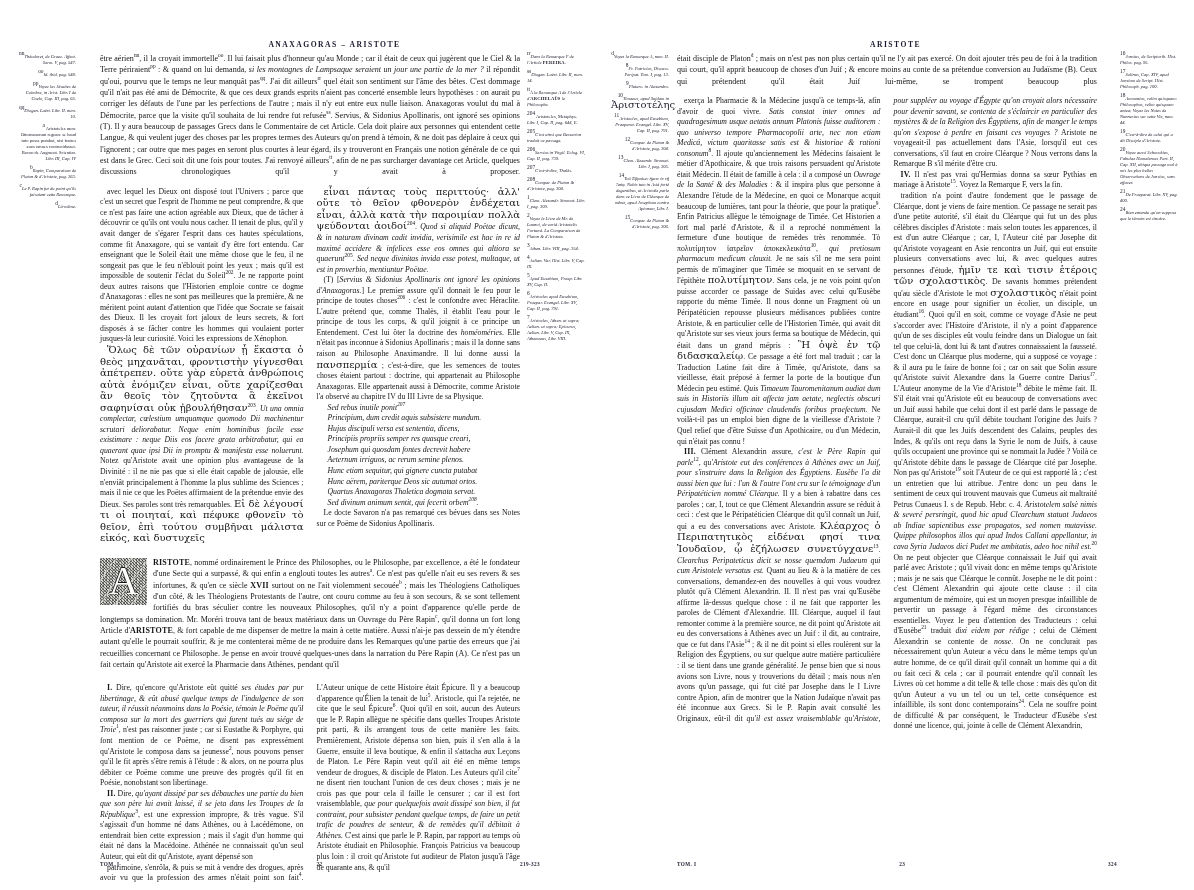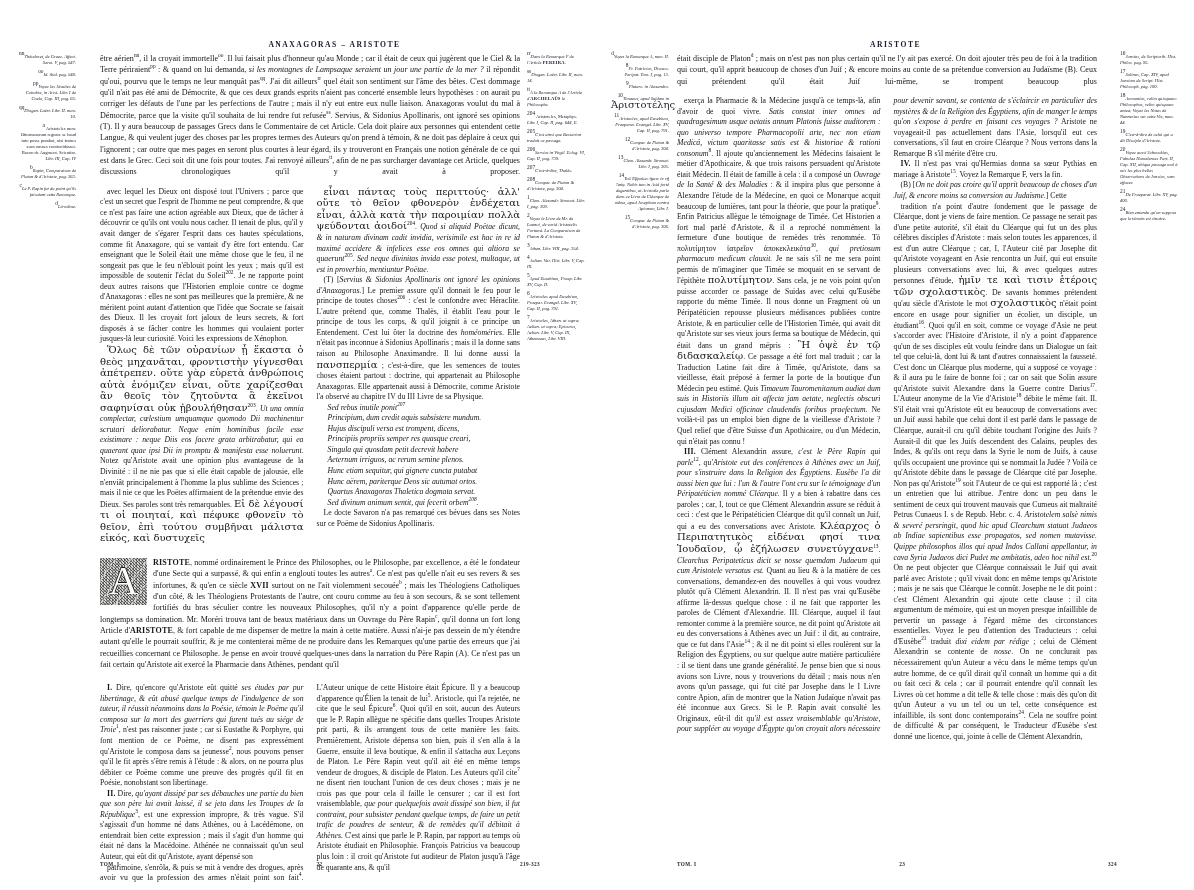--- a/index.html
+++ b/index.html
@@ -211,23 +211,23 @@
         <div>
             <p>avec lequel les Dieux ont disposé tout l'Univers ; parce que c'est un secret que l'esprit de l'homme ne peut comprendre, &amp; que ce n'est pas faire une action agréable aux Dieux, que de tâcher à découvrir ce qu'ils ont voulu nous cacher. Il tenait de plus, qu'il y avait danger de s'égarer l'esprit dans ces hautes spéculations, comme fit Anaxagore, qui se vantait d'y être fort entendu. Car enseignant que le Soleil était une même chose que le feu, il ne songeait pas que le feu n'éblouit point les yeux ; mais qu'il est impossible de soutenir l'éclat du Soleil<sup>202</sup>. Je ne rapporte point deux autres raisons que l'Historien emploie contre ce dogme d'Anaxagoras : elles ne sont pas meilleures que la première, &amp; ne méritent point autant d'attention que l'idée que Socrate se faisait des Dieux. Il les croyait fort jaloux de leurs secrets, &amp; fort disposés à se fâcher contre les hommes qui voulaient porter jusques-là leur curiosité. Voici les expressions de Xénophon.</p>
             <p><span class="gk">Ὅλως δὲ τῶν οὐρανίων ᾗ ἕκαστα ὁ θεὸς μηχανᾶται, φροντιστὴν γίγνεσθαι ἀπέτρεπεν. οὔτε γὰρ εὑρετὰ ἀνθρώποις αὐτὰ ἐνόμιζεν εἶναι, οὔτε χαρίζεσθαι ἂν θεοῖς τὸν ζητοῦντα ἃ ἐκεῖνοι σαφηνίσαι οὐκ ᾐβουλήθησαν</span><sup>203</sup>. <i>Ut una omnia complectar, cœlestium umquamque quomodo Dii machinentur scrutari deliorabatur. Neque enim hominibus facile esse existimare : neque Diis eos facere grata arbitrabatur, qui ea quaerant quae ipsi Dii in promptu &amp; manifesta esse noluerunt.</i> Notez qu'Aristote avait une opinion plus avantageuse de la Divinité : il ne nie pas que si elle était capable de jalousie, elle n'enviât principalement à l'homme la plus sublime des Sciences ; mais il nie ce que les Poëtes affirmaient de la prétendue envie des Dieux. Ses paroles sont très remarquables. <span class="gk">Εἰ δὲ λέγουσί τι οἱ ποιηταί, καὶ πέφυκε φθονεῖν τὸ θεῖον, ἐπὶ τούτου συμβῆναι μάλιστα εἰκός, καὶ δυστυχεῖς</span></p>
           </div>
         <div>
             <p><span class="gk">εἶναι πάντας τοὺς περιττούς· ἀλλ' οὔτε τὸ θεῖον φθονερὸν ἐνδέχεται εἶναι, ἀλλὰ κατὰ τὴν παροιμίαν πολλὰ ψεύδονται ἀοιδοί</span><sup>204</sup>. <i>Quod si aliquid Poëtae dicunt, &amp; in naturam divinam cadit invidia, verisimile est hac in re id maximé accidere &amp; infelices esse eos omnes qui altiora se quaerunt</i><sup>205</sup>. <i>Sed neque divinitas invida esse potest, multaque, ut est in proverbio, mentiuntur Poëtae.</i></p>
             <p>(T) [<i>Servius &amp; Sidonius Apollinaris ont ignoré les opinions d'Anaxagoras.</i>] Le premier assure qu'il donnait le feu pour le principe de toutes choses<sup>206</sup> : c'est le confondre avec Héraclite. L'autre prétend que, comme Thalès, il établit l'eau pour le principe de tous les corps, &amp; qu'il joignit à ce principe un Entendement. C'est lui ôter la doctrine des <i>homéoméries</i>. Elle n'était pas inconnue à Sidonius Apollinaris ; mais il la donne sans raison au Philosophe Anaximandre. Il lui donne aussi la <span class="gk">πανσπερμία</span> ; c'est-à-dire, que les semences de toutes choses étaient partout : doctrine, qui appartenait au Philosophe Anaxagoras. Elle appartenait aussi à Démocrite, comme Aristote l'a observé au chapitre IV du III Livre de sa Physique.</p>
             <p>
               <span class="verse">Sed rebus inutile ponit<sup>207</sup></span>
               <span class="verse">Principium, dum credit aquis subsistere mundum.</span>
-              <span class="verse">Hujus discipuli versa est trompent, dicens,</span>
+              <span class="verse">Hujus discipuli versa est sententia, dicens,</span>
               <span class="verse">Principiis propriis semper res quasque creari,</span>
-              <span class="verse">Singula qui quosdam petit decrevit habere</span>
+              <span class="verse">Josephum qui quosdam fontes decrevit habere</span>
               <span class="verse">Aeternum irriguos, ac rerum semine plenos.</span>
               <span class="verse">Hunc etiam sequitur, qui gignere cuncta putabat</span>
               <span class="verse">Hunc aërem, pariterque Deos sic autumat ortos.</span>
               <span class="verse">Quartus Anaxagoras Thaletica dogmata servat.</span>
               <span class="verse">Sed divinum animum sentit, qui fecerit orbem<sup>208</sup>.</span>
             </p>
             <p>Le docte Savaron n'a pas remarqué ces bévues dans ses Notes sur ce Poëme de Sidonius Apollinaris.</p>
           </div>
       </div>
 
@@ -290,21 +290,20 @@
 
     <div class="typeblock">
 
       <p class="lead">était disciple de Platon<sup>d</sup> ; mais on n'est pas non plus certain qu'il ne l'y ait pas exercé. On doit ajouter très peu de foi à la tradition qui court, qu'il apprit beaucoup de choses d'un Juif ; &amp; encore moins au conte de sa prétendue conversion au Judaïsme (B). Ceux qui prétendent qu'il était Juif lui-même, se trompent beaucoup plus</p>
 
       <div class="cols">
         <div>
             <p>exerça la Pharmacie &amp; la Médecine jusqu'à ce temps-là, afin d'avoir de quoi vivre. <i>Satis constat inter omnes ad quadragesimum usque aetatis annum Platonis fuisse auditorem : quo universo tempore Pharmacopolii arte, nec non etiam Medicá, victum quaritasse satis est &amp; historiae &amp; rationi consonum</i><sup>8</sup>. Il ajoute qu'anciennement les Médecins faisaient le métier d'Apothicaire, &amp; que trois raisons persuadent qu'Aristote était Médecin. Il était de famille à cela : il a composé un <i>Ouvrage de la Santé &amp; des Maladies</i> : &amp; il inspira plus que personne à Alexandre l'étude de la Médecine, en quoi ce Monarque acquit beaucoup de lumières, tant pour la théorie, que pour la pratique<sup>9</sup>. Enfin Patricius allègue le témoignage de Timée. Cet Historien a fort mal parlé d'Aristote, &amp; il a reproché nommément la fermeture d'une boutique de remèdes très renommée. Τὸ πολυτίμητον ἰατρεῖον ἀποκεκλεικότα<sup>10</sup>, <i>qui pretiosum pharmacum medicum clauxit.</i> Je ne sais s'il ne me sera point permis de m'imaginer que Timée se moquait en se servant de l'épithète <span class="gk">πολυτίμητον</span>. Sans cela, je ne vois point qu'on puisse accorder ce passage de Suidas avec celui qu'Eusèbe rapporte du même Timée. Il nous donne un Fragment où un Péripatéticien repousse plusieurs médisances publiées contre Aristote, &amp; en particulier celle de l'Historien Timée, qui avait dit qu'Aristote sur ses vieux jours ferma sa boutique de Médecin, qui était dans un grand mépris : <span class="gk">Ἢ ὀψὲ ἐν τῷ διδασκαλείῳ</span>. Ce passage a été fort mal traduit ; car la Traduction Latine fait dire à Timée, qu'Aristote, dans sa vieillesse, était préposé à fermer la porte de la boutique d'un Médecin peu estimé. <i>Quis Timaeum Tauromenitanum audiat dum suis in Historiis illum ait affecta jam aetate, neglectis obscuri cujusdam Medici officinae claudendis foribus praefectum.</i> Ne voilà-t-il pas un emploi bien digne de la vieillesse d'Aristote ? Quel relief que d'être Suisse d'un Apothicaire, ou d'un Médecin, qui n'était pas connu !</p>
             <p><span class="sc">III.</span> Clément Alexandrin assure, <i>c'est le Père Rapin qui parle</i><sup>12</sup>, <i>qu'Aristote eut des conférences à Athènes avec un Juif, pour s'instruire dans la Religion des Égyptiens. Eusèbe l'a dit aussi bien que lui : l'un &amp; l'autre l'ont cru sur le témoignage d'un Péripatéticien nommé Cléarque.</i> Il y a bien à rabattre dans ces paroles ; car, I, tout ce que Clément Alexandrin assure se réduit à ceci : c'est que le Péripatéticien Cléarque dit qu'il connaît un Juif, qui a eu des conversations avec Aristote. <span class="gk">Κλέαρχος ὁ Περιπατητικὸς εἰδέναι φησί τινα Ἰουδαῖον, ᾧ ἐζήλωσεν συνετύγχανε</span><sup>13</sup>. <i>Clearchus Peripateticus dicit se nosse quemdam Judaeum qui cum Aristotele versatus est.</i> Quant au lieu &amp; à la matière de ces conversations, demandez-en des nouvelles à qui vous voudrez plutôt qu'à Clément Alexandrin. II. Il n'est pas vrai qu'Eusèbe affirme là-dessus quelque chose : il ne fait que rapporter les paroles de Clément d'Alexandrie. III. Cléarque, auquel il faut remonter comme à la première source, ne dit point qu'Aristote ait eu des conversations à Athènes avec un Juif : il dit, au contraire, que ce fut dans l'Asie<sup>14</sup> ; &amp; il ne dit point si elles roulèrent sur la Religion des Égyptiens, ou sur quelque autre matière particulière : il se tient dans une grande généralité. Je pense bien que si nous avions son Livre, nous y trouverions du détail ; mais nous n'en avons qu'un passage, qui fut cité par Josephe dans le I Livre contre Apion, afin de montrer que la Nation Judaïque n'avait pas été inconnue aux Grecs. Si le P. Rapin avait consulté les Originaux, eût-il dit <i>qu'il est assez vraisemblable qu'Aristote, pour suppléer au voyage d'Égypte qu'on croyait alors nécessaire pour devenir savant, se contenta de s'éclaircir en particulier des mystères &amp; de la Religion des Égyptiens, afin de manger le temps qu'on s'expose à perdre en faisant ces voyages ?</i> Aristote ne voyageait-il pas actuellement dans l'Asie, lorsqu'il eut ces conversations, s'il faut en croire Cléarque ? Nous verrons dans la Remarque B s'il mérite d'être cru.</p>
             <p><span class="sc">IV.</span> Il n'est pas vrai qu'Hermias donna sa sœur Pythias en mariage à Aristote<sup>15</sup>. Voyez la Remarque F, vers la fin.</p>
-            <p>(B) [<i>On ne doit pas croire qu'il apprit beaucoup de choses d'un Juif, &amp; encore moins sa conversion au Judaïsme.</i>] Cette</p>
           </div>
         <div>
             <p>tradition n'a point d'autre fondement que le passage de Cléarque, dont je viens de faire mention. Ce passage ne serait pas d'une petite autorité, s'il était du Cléarque qui fut un des plus célèbres disciples d'Aristote : mais selon toutes les apparences, il est d'un autre Cléarque ; car, I, l'Auteur cité par Josephe dit qu'Aristote voyageant en Asie rencontra un Juif, qui eut ensuite plusieurs conversations avec lui, &amp; avec quelques autres personnes d'étude, <span class="gk">ἡμῖν τε καὶ τισιν ἑτέροις τῶν σχολαστικὸς</span>. De savants hommes prétendent qu'au siècle d'Aristote le mot <span class="gk">σχολαστικὸς</span> n'était point encore en usage pour signifier un écolier, un disciple, un étudiant<sup>16</sup>. Quoi qu'il en soit, comme ce voyage d'Asie ne peut s'accorder avec l'Histoire d'Aristote, il n'y a point d'apparence qu'un de ses disciples eût voulu feindre dans un Dialogue un fait tel que celui-là, dont lui &amp; tant d'autres connaissaient la fausseté. C'est donc un Cléarque plus moderne, qui a supposé ce voyage : &amp; il aura pu le faire de bonne foi ; car on sait que Solin assure qu'Aristote suivit Alexandre dans la Guerre contre Darius<sup>17</sup>. L'Auteur anonyme de la Vie d'Aristote<sup>18</sup> débite le même fait. II. S'il était vrai qu'Aristote eût eu beaucoup de conversations avec un Juif aussi habile que celui dont il est parlé dans le passage de Cléarque, aurait-il cru qu'il débite touchant l'origine des Juifs ? Aurait-il dit que les Juifs descendent des Calains, peuples des Indes, &amp; qu'ils ont reçu dans la Syrie le nom de Juifs, à cause qu'ils occupaient une province qui se nommait la Judée ? Voilà ce qu'Aristote débite dans le passage de Cléarque cité par Josephe. Non pas qu'Aristote<sup>19</sup> soit l'Auteur de ce qui est rapporté là ; c'est un entretien que lui attribue. J'entre donc un peu dans le sentiment de ceux qui trouvent mauvais que Cumeus ait maltraité Petrus Cunaeus I. s de Repub. Hebr. c. 4. <i>Aristotelem salsè nimis &amp; severé persringit, quod hic apud Clearchum statuat Judaeos ab Indiae sapientibus esse propagatos, sed nomen mutavisse. Quippe philosophos illos qui apud Indos Callani appellantur, in cava Syria Judaeos dici Pudet me ambitatis, adeo hoc nihil est.</i><sup>20</sup> On ne peut objecter que Cléarque connaissait le Juif qui avait parlé avec Aristote ; qu'il vivait donc en même temps qu'Aristote ; mais je ne sais que Cléarque le connût. Josephe ne le dit point : c'est Clément Alexandrin qui ajoute cette clause : il cita argumentum de mémoire, qui est un moyen presque infaillible de pervertir un passage à l'égard même des circonstances essentielles. Voyez le peu d'attention des Traducteurs : celui d'Eusèbe<sup>21</sup> traduit <i>dixi eidem par rédige</i> ; celui de Clément Alexandrin se contente de <i>nosse</i>. On ne conclurait pas nécessairement qu'un Auteur a vécu dans le même temps qu'un autre homme, de ce qu'il dirait qu'il connaît un homme qui a dit ou fait ceci &amp; cela ; car il pourrait entendre qu'il connaît les Livres où cet homme a dit telle &amp; telle chose : mais dès qu'on dit qu'un Auteur a vu un tel ou un tel, cette conséquence est infaillible, ils sont donc contemporains<sup>24</sup>. Cela ne souffre point de difficulté &amp; par conséquent, le Traducteur d'Eusèbe s'est donné une licence, qui, jointe à celle de Clément Alexandrin,</p>
           </div>
       </div>
     </div>
 
     <div class="footer">
       <div class="row">
         <span>TOM. I</span>

